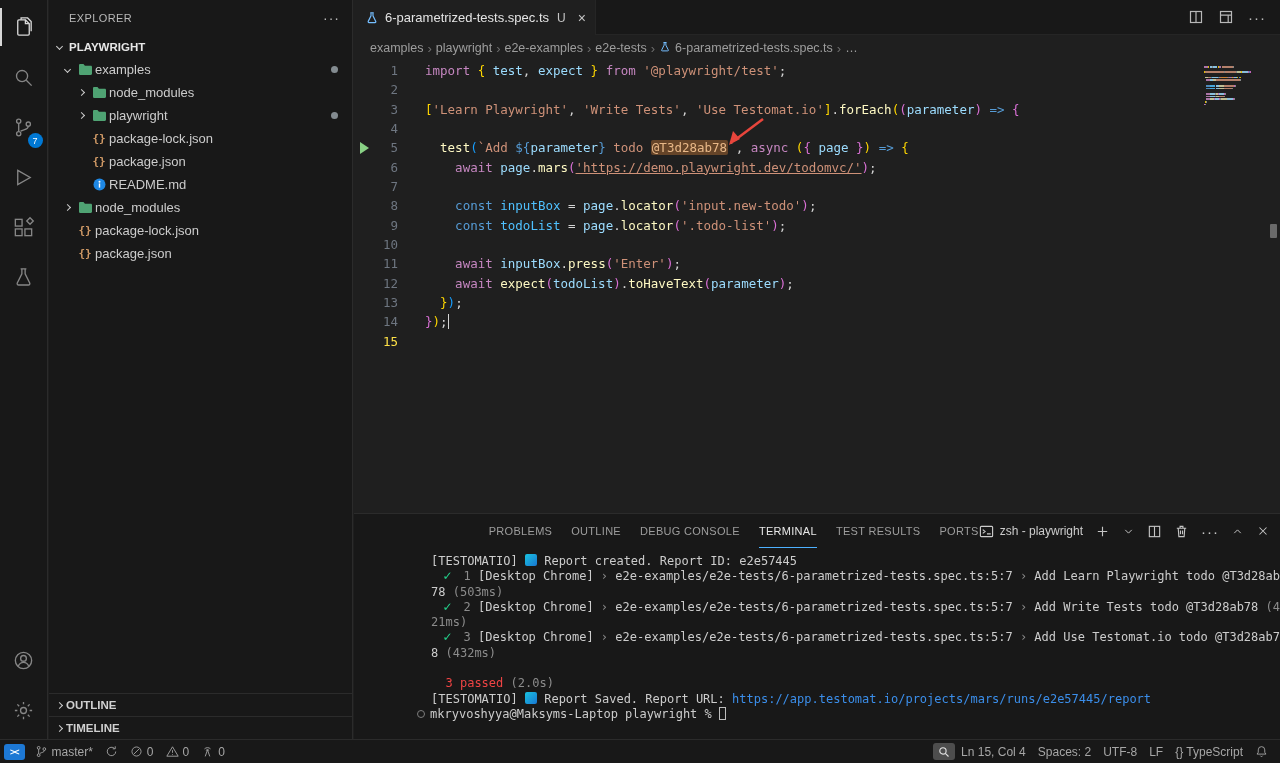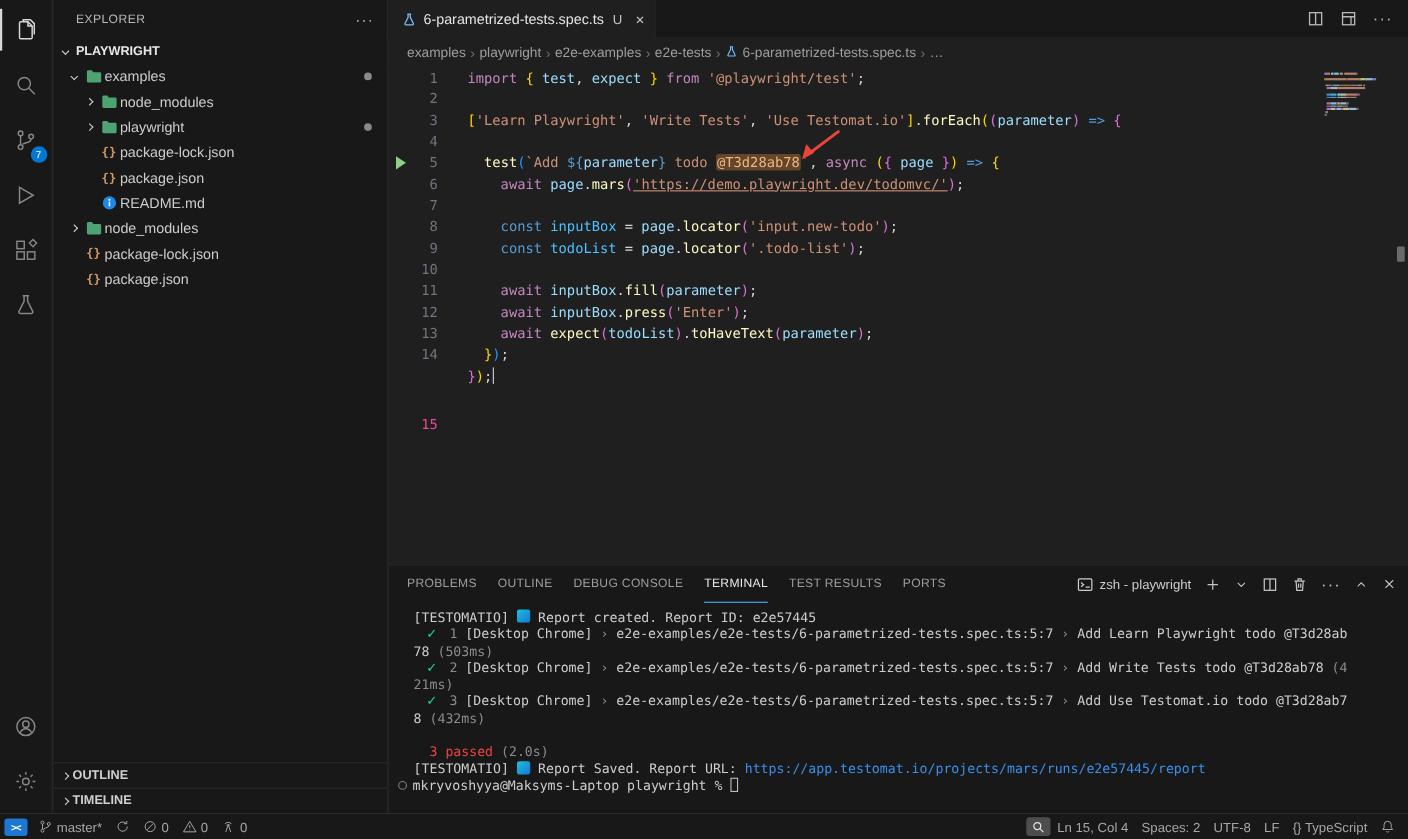--- a/index.html
+++ b/index.html
@@ -46,37 +46,37 @@
   .tabbar-actions svg { stroke:currentColor; fill:none; stroke-width:1.2; }
   .ellipsis { font-size:15px; letter-spacing:1px; cursor:pointer; }
 
   .breadcrumbs { height:26px; display:flex; align-items:center; gap:4px; padding-left:16px; font-size:12.5px; color:#9d9d9d; background:#1f1f1f; }
   .bc-sep { color:#6d6d6d; font-size:13px; }
   .bc-item { display:flex; align-items:center; gap:4px; cursor:pointer; }
 
   .editor { position:relative; flex:1; background:#1f1f1f; overflow:hidden; font-family:"DejaVu Sans Mono", monospace; font-size:12.5px; }
   .gutter { position:absolute; left:0; top:0; width:44px; text-align:right; color:#6e7681; }
   .ln { height:19.33px; line-height:19.33px; }
-  .ln.active { color:#ec4899;margin-top:44px; }
+  .ln.active { color:#fde047; }
   .run-arrow { position:absolute; left:6px; top:81px; width:0; height:0; border-left:9px solid #89d185; border-top:6px solid transparent; border-bottom:6px solid transparent; cursor:pointer; }
   .code { position:absolute; left:71px; top:0; right:70px; }
   .code-line { height:19.33px; line-height:19.33px; white-space:pre; }
   .tk-kw{color:#C586C0} .tk-cf{color:#569CD6} .tk-v{color:#9CDCFE} .tk-cv{color:#4FC1FF}
   .tk-fn{color:#fef9c3} .tk-str{color:#CE9178} .tk-lk{color:#CE9178; text-decoration:underline}
   .tk-b1{color:#FFD700} .tk-b2{color:#DA70D6} .tk-b3{color:#179FFF} .tk-pl{color:#D4D4D4}
   .tk-hl{color:#e8b888; background:rgba(216,130,54,.38); border-radius:2px; padding:0 1px;}
   .ed-cursor { display:inline-block; width:1.5px; height:15px; background:#d4d4d4; vertical-align:-3px; }
   .minimap { position:absolute; right:14px; top:5px; width:62px; opacity:.85; cursor:pointer; }
   .mm-line { height:1.7px; margin-bottom:1px; white-space:nowrap; }
   .mm-line span { display:inline-block; height:1.7px; vertical-align:top; }
   .ovr-marker { position:absolute; right:3px; top:163px; width:7px; height:14px; background:#6a6a6a; border-radius:1px; }
   .annotation { position:absolute; left:365px; top:48px; pointer-events:none; }
 
   
-  .panel { height:226px; background:#181818; border-top:1px solid #2b2b2b; display:flex; flex-direction:column; }
+  .panel { height:226px; background:#181818; border-top:1px solid #2b2b2b; display:flex; flex-direction:column;align-items:flex-end; }
   .panel-header { height:34px; display:flex; align-items:center; padding:0 10px 0 16px; flex:none; }
   .panel-tabs { display:flex; gap:19px; height:34px; }
   .panel-tab { font-size:11px; letter-spacing:.3px; color:#9d9d9d; display:flex; align-items:center; height:34px; border-bottom:1px solid transparent; cursor:pointer; }
   .panel-tab.active { color:#e7e7e7; border-bottom-color:#4db1ff; }
   .panel-actions { margin-left:auto; display:flex; align-items:center; gap:12px; color:#c5c5c5; }
   .panel-actions svg { stroke:currentColor; fill:none; stroke-width:1.2; }
   .term-chip { display:flex; align-items:center; gap:6px; font-size:12px; color:#cccccc; cursor:pointer; }
   .terminal { flex:1; padding:6px 0 0 22px; font-family:"DejaVu Sans Mono", monospace; font-size:12px; overflow:hidden; }
   .t-line { height:15.3px; line-height:15.3px; white-space:pre; }
   .tt-w{color:#cccccc} .tt-d{color:#8c8c8c} .tt-g{color:#ef4444}
@@ -343,21 +343,20 @@
           <div class="code-line"><span class="tk-kw">import</span><span class="tk-pl"> </span><span class="tk-b1">{</span><span class="tk-v"> test</span><span class="tk-pl">,</span><span class="tk-v"> expect</span><span class="tk-pl"> </span><span class="tk-b1">}</span><span class="tk-kw"> from</span><span class="tk-str"> '@playwright/test'</span><span class="tk-pl">;</span></div>
           <div class="code-line"></div>
           <div class="code-line"><span class="tk-b1">[</span><span class="tk-str">'Learn Playwright'</span><span class="tk-pl">, </span><span class="tk-str">'Write Tests'</span><span class="tk-pl">, </span><span class="tk-str">'Use Testomat.io'</span><span class="tk-b1">]</span><span class="tk-pl">.</span><span class="tk-fn">forEach</span><span class="tk-b1">(</span><span class="tk-b2">(</span><span class="tk-v">parameter</span><span class="tk-b2">)</span><span class="tk-cf"> =&gt; </span><span class="tk-b2">{</span></div>
           <div class="code-line"></div>
           <div class="code-line"><span class="tk-pl">  </span><span class="tk-fn">test</span><span class="tk-b3">(</span><span class="tk-str">`Add </span><span class="tk-cf">${</span><span class="tk-v">parameter</span><span class="tk-cf">}</span><span class="tk-str"> todo </span><span class="tk-hl">@T3d28ab78</span><span class="tk-str">`</span><span class="tk-pl">, </span><span class="tk-kw">async</span><span class="tk-pl"> </span><span class="tk-b1">(</span><span class="tk-b2">{</span><span class="tk-v"> page </span><span class="tk-b2">}</span><span class="tk-b1">)</span><span class="tk-cf"> =&gt; </span><span class="tk-b1">{</span></div>
           <div class="code-line"><span class="tk-pl">    </span><span class="tk-kw">await</span><span class="tk-pl"> </span><span class="tk-v">page</span><span class="tk-pl">.</span><span class="tk-fn">mars</span><span class="tk-b2">(</span><span class="tk-lk">'https://demo.playwright.dev/todomvc/'</span><span class="tk-b2">)</span><span class="tk-pl">;</span></div>
           <div class="code-line"></div>
           <div class="code-line"><span class="tk-pl">    </span><span class="tk-cf">const</span><span class="tk-cv"> inputBox</span><span class="tk-pl"> = </span><span class="tk-v">page</span><span class="tk-pl">.</span><span class="tk-fn">locator</span><span class="tk-b2">(</span><span class="tk-str">'input.new-todo'</span><span class="tk-b2">)</span><span class="tk-pl">;</span></div>
           <div class="code-line"><span class="tk-pl">    </span><span class="tk-cf">const</span><span class="tk-cv"> todoList</span><span class="tk-pl"> = </span><span class="tk-v">page</span><span class="tk-pl">.</span><span class="tk-fn">locator</span><span class="tk-b2">(</span><span class="tk-str">'.todo-list'</span><span class="tk-b2">)</span><span class="tk-pl">;</span></div>
           <div class="code-line"></div>
-          <div class="code-line"><span class="tk-pl">    </span><span class="tk-kw">await</span><span class="tk-pl"> </span><span class="tk-v">inputBox</span><span class="tk-pl">.</span><span class="tk-fn">fill</span><span class="tk-b2">(</span><span class="tk-v">parameter</span><span class="tk-b2">)</span><span class="tk-pl">;</span></div>
           <div class="code-line"><span class="tk-pl">    </span><span class="tk-kw">await</span><span class="tk-pl"> </span><span class="tk-v">inputBox</span><span class="tk-pl">.</span><span class="tk-fn">press</span><span class="tk-b2">(</span><span class="tk-str">'Enter'</span><span class="tk-b2">)</span><span class="tk-pl">;</span></div>
           <div class="code-line"><span class="tk-pl">    </span><span class="tk-kw">await</span><span class="tk-pl"> </span><span class="tk-fn">expect</span><span class="tk-b2">(</span><span class="tk-v">todoList</span><span class="tk-b2">)</span><span class="tk-pl">.</span><span class="tk-fn">toHaveText</span><span class="tk-b2">(</span><span class="tk-v">parameter</span><span class="tk-b2">)</span><span class="tk-pl">;</span></div>
           <div class="code-line"><span class="tk-pl">  </span><span class="tk-b1">}</span><span class="tk-b3">)</span><span class="tk-pl">;</span></div>
           <div class="code-line"><span class="tk-b2">}</span><span class="tk-b1">)</span><span class="tk-pl">;</span><span class="ed-cursor"></span></div>
         </div>
       <div class="minimap">
           <div class="mm-line"><span style="margin-left: 0px; width: 3.72px; background: rgb(197, 134, 192);"></span><span style="margin-left: 0.62px; width: 0px; background: transparent;"></span><span style="margin-left: 0px; width: 0.62px; background: rgb(255, 215, 0);"></span><span style="margin-left: 0.62px; width: 2.48px; background: rgb(156, 220, 254);"></span><span style="margin-left: 0px; width: 0.62px; background: rgb(154, 154, 154);"></span><span style="margin-left: 0.62px; width: 3.72px; background: rgb(156, 220, 254);"></span><span style="margin-left: 0.62px; width: 0px; background: transparent;"></span><span style="margin-left: 0px; width: 0.62px; background: rgb(255, 215, 0);"></span><span style="margin-left: 0.62px; width: 2.48px; background: rgb(197, 134, 192);"></span><span style="margin-left: 0.62px; width: 11.16px; background: rgb(206, 145, 120);"></span><span style="margin-left: 0px; width: 0.62px; background: rgb(154, 154, 154);"></span></div>
           <div class="mm-line"></div>
           <div class="mm-line"><span style="margin-left: 0px; width: 0.62px; background: rgb(255, 215, 0);"></span><span style="margin-left: 0px; width: 11.16px; background: rgb(206, 145, 120);"></span><span style="margin-left: 0px; width: 0.62px; background: rgb(154, 154, 154);"></span><span style="margin-left: 0px; width: 8.06px; background: rgb(206, 145, 120);"></span><span style="margin-left: 0px; width: 0.62px; background: rgb(154, 154, 154);"></span><span style="margin-left: 0px; width: 10.54px; background: rgb(206, 145, 120);"></span><span style="margin-left: 0px; width: 0.62px; background: rgb(255, 215, 0);"></span><span style="margin-left: 0px; width: 0.62px; background: rgb(154, 154, 154);"></span><span style="margin-left: 0px; width: 4.34px; background: rgb(220, 220, 170);"></span><span style="margin-left: 0px; width: 0.62px; background: rgb(255, 215, 0);"></span><span style="margin-left: 0px; width: 0.62px; background: rgb(218, 112, 214);"></span><span style="margin-left: 0px; width: 5.58px; background: rgb(156, 220, 254);"></span><span style="margin-left: 0px; width: 0.62px; background: rgb(218, 112, 214);"></span><span style="margin-left: 0.62px; width: 1.24px; background: rgb(86, 156, 214);"></span><span style="margin-left: 0px; width: 0.62px; background: rgb(218, 112, 214);"></span></div>
           <div class="mm-line"></div>

